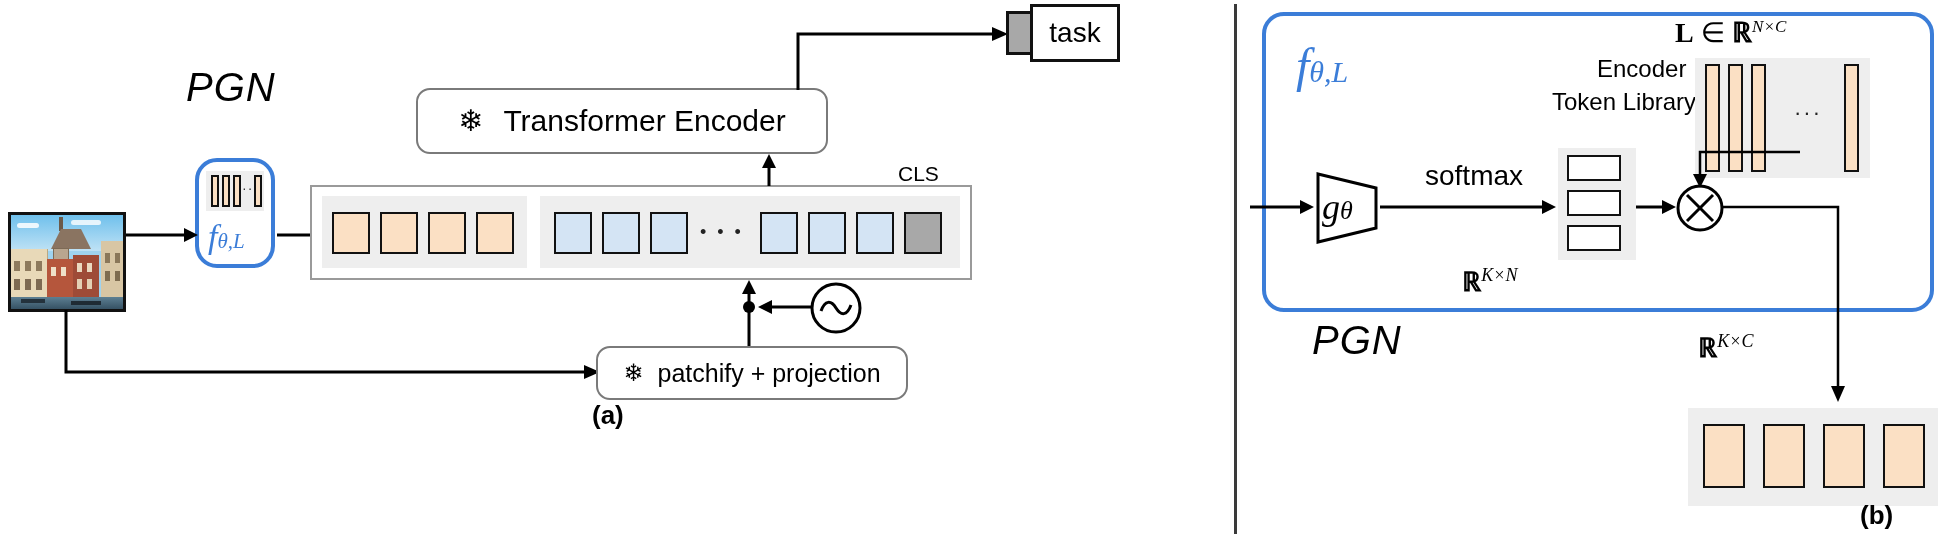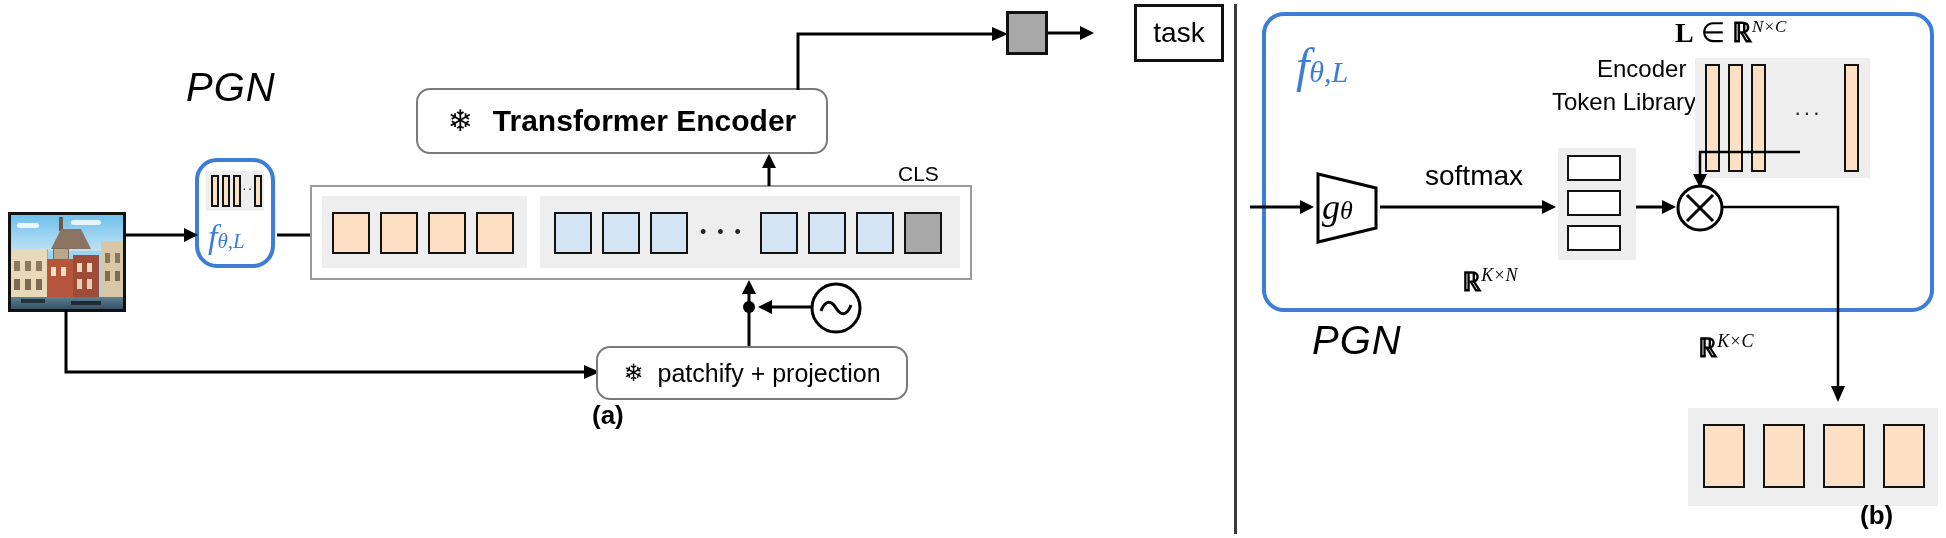--- a/index.html
+++ b/index.html
@@ -133,42 +133,42 @@
     <div class="tok tok-blue" style="left:760px;top:212px;width:38px;height:42px;"></div>
     <div class="tok tok-blue" style="left:808px;top:212px;width:38px;height:42px;"></div>
     <div class="tok tok-blue" style="left:856px;top:212px;width:38px;height:42px;"></div>
     <div class="tok tok-gray" style="left:904px;top:212px;width:38px;height:42px;"></div>
 
     <div class="lbl sans" style="left:898px;top:162px;font-size:21px;">CLS</div>
 
     <div class="rbox" style="left:416px;top:88px;width:412px;height:66px;">
       <div class="ctr" style="gap:20px;">
         <span style="font-size:30px;line-height:1;">❄</span>
-        <span class="sans" style="font-size:30px;font-weight:bold;">Transformer Encoder</span>
+        <span class="sans" style="font-size:30px;">Transformer Encoder</span>
       </div>
     </div>
 
     <svg class="abs" style="left:762px;top:154px;width:14px;height:32px;">
       <line class="arrowline" x1="7" y1="32" x2="7" y2="14"></line>
       <polygon points="0,14 7,0 14,14" fill="#000"></polygon>
     </svg>
 
     <svg class="abs" style="left:790px;top:18px;width:220px;height:74px;">
       <path class="arrowline" d="M 8 72 L 8 16 L 202 16"></path>
       <polygon points="202,9 218,16 202,23" fill="#000"></polygon>
     </svg>
 
     <div class="abs" style="left:1006px;top:11px;width:42px;height:44px;background:#a8a8a8;border:3px solid #111;box-sizing:border-box;"></div>
 
     <svg class="abs" style="left:1048px;top:26px;width:46px;height:14px;">
       <line class="arrowline" x1="0" y1="7" x2="32" y2="7"></line>
       <polygon points="32,0 46,7 32,14" fill="#000"></polygon>
     </svg>
 
-    <div class="sbox" style="left:1134px;top:4px;width:90px;height:58px;">
+    <div class="sbox" style="left:1030px;top:4px;width:90px;height:58px;">
       <div class="ctr">
           <span class="sans" style="font-size:28px;">task</span>
         </div>
     </div>
 
     <svg class="abs" style="left:740px;top:280px;width:18px;height:68px;">
       <line class="arrowline" x1="9" y1="68" x2="9" y2="14"></line>
       <polygon points="2,14 9,0 16,14" fill="#000"></polygon>
       <circle cx="9" cy="27" r="6" fill="#000"></circle>
     </svg>

